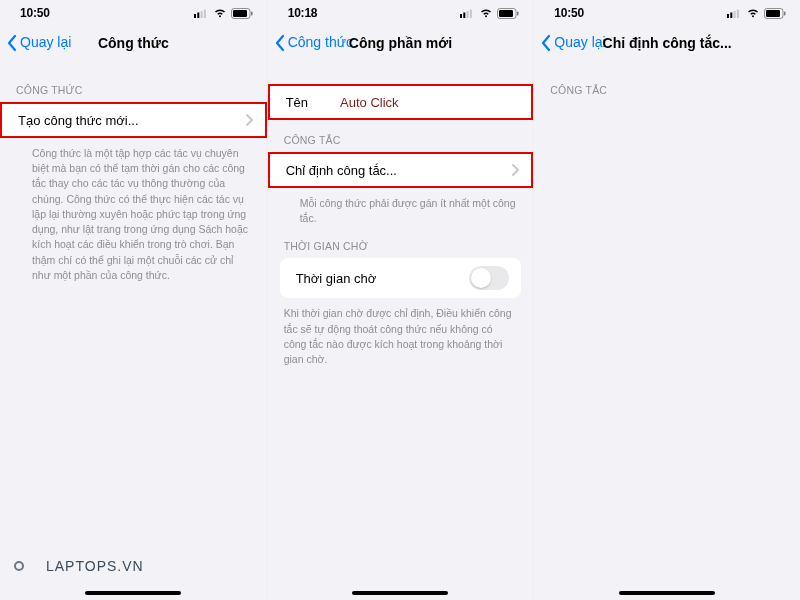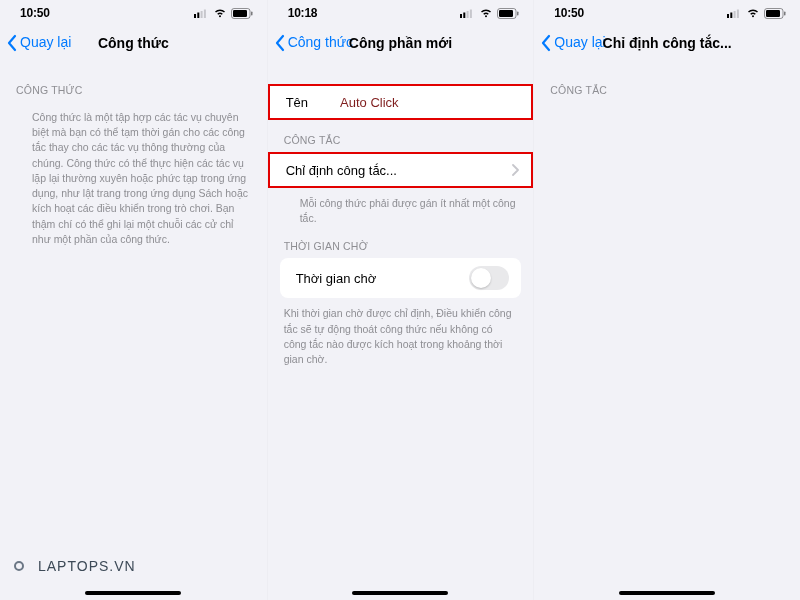--- a/index.html
+++ b/index.html
@@ -83,21 +83,21 @@
     }
 
     .home-indicator {
       position: absolute; bottom: 5px; left: 50%; transform: translateX(-50%);
       width: 96px; height: 4px; border-radius: 3px; background: #000;
     }
 
     .watermark {
       position: absolute; left: 14px; bottom: 26px;
       color: #3d4a57;
-      display: flex; align-items: center; gap: 14px;
+      display: flex; align-items: center; gap: 22px;
       font-size: 14px; letter-spacing: 1px; font-weight: 400;
       font-family: Verdana, sans-serif;
     }
     .watermark .dot {
       width: 10px; height: 10px; border: 2px solid #6b7785; border-radius: 50%;
     }
   </style>
 </head>
 <body>
 
@@ -127,20 +127,28 @@
       <div class="back">
         <svg width="12" height="18" viewBox="0 0 12 18">
             <path d="M9 2L3 9l6 7" stroke="#007aff" stroke-width="2.2" fill="none" stroke-linecap="round" stroke-linejoin="round"></path>
           </svg>
         <span>Quay lại</span>
       </div>
       <div class="nav-title">Công thức</div>
     </div>
     <div class="content">
       <div class="section-header">CÔNG THỨC</div>
+      <div class="row highlight">
+        <span class="label-left">Tạo công thức mới...</span>
+        <span class="chev">
+          <svg width="7" height="12" viewBox="0 0 7 12">
+              <path d="M1 1l5 5-5 5" stroke="#c7c7cc" stroke-width="1.8" fill="none" stroke-linecap="round" stroke-linejoin="round"></path>
+            </svg>
+        </span>
+      </div>
       <div class="footer-text">Công thức là một tập hợp các tác vụ chuyên biệt mà bạn có thể tạm thời gán cho các công tắc thay cho các tác vụ thông thường của chúng. Công thức có thể thực hiện các tác vụ lặp lại thường xuyên hoặc phức tạp trong ứng dụng, như lật trang trong ứng dụng Sách hoặc kích hoạt các điều khiển trong trò chơi. Bạn thậm chí có thể ghi lại một chuỗi các cử chỉ như một phần của công thức.</div>
     </div>
     <div class="home-indicator"></div>
   </div>
 
   <div class="phone">
     <div class="status-bar">
       <span class="status-left">10:18</span>
       <span class="status-right">
         <svg width="15" height="10" viewBox="0 0 15 10">

